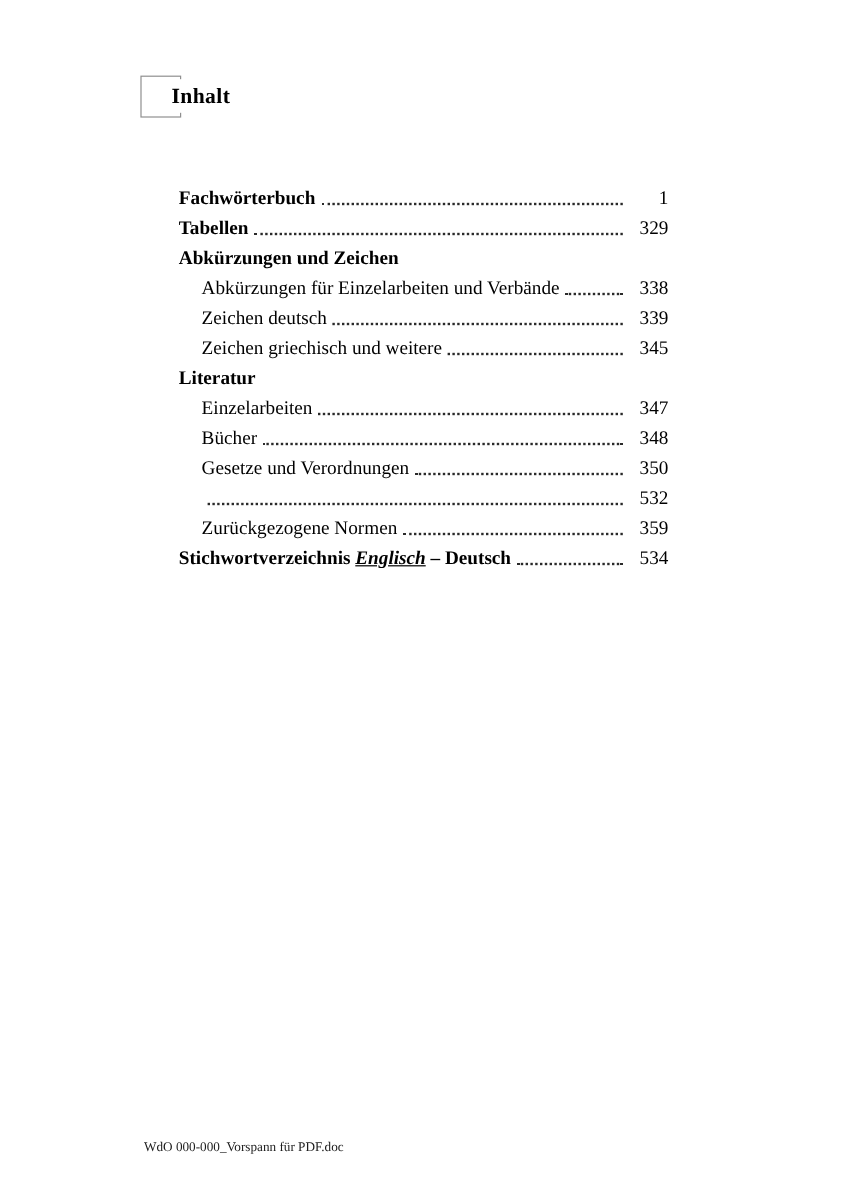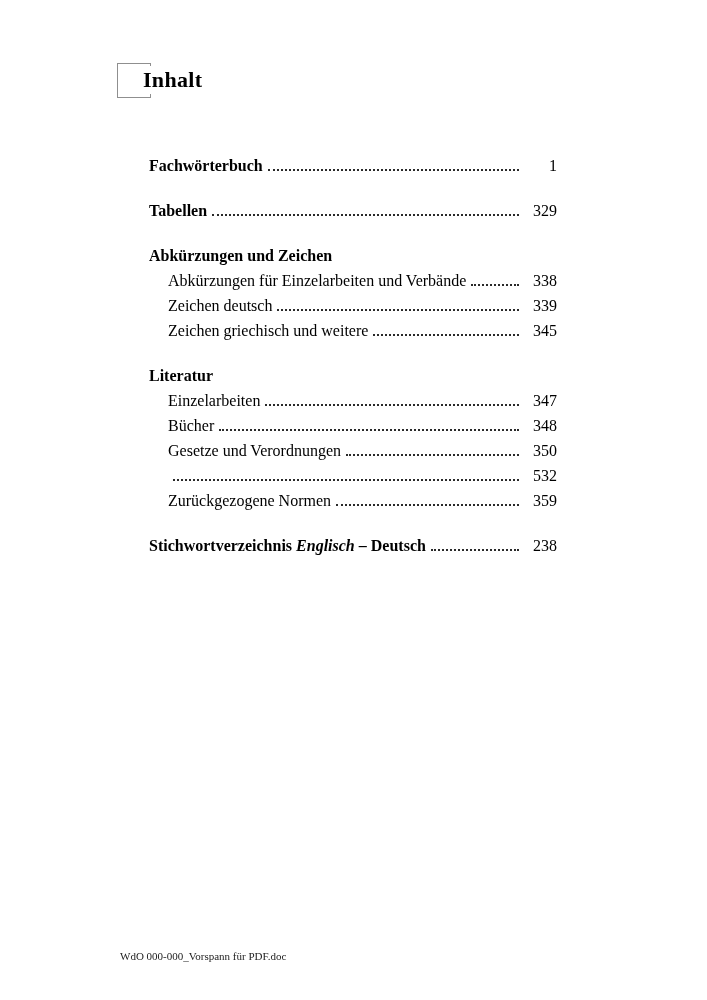--- a/index.html
+++ b/index.html
@@ -34,21 +34,21 @@
     width: 32px;
     height: 33px;
     border: 1px solid #8f8f8f;
     background: #ffffff;
   }
   .page-title {
     position: absolute;
     left: 143px;
     top: 66px;
     margin: 0;
-    font-size: 22px;
+    font-size: 18px;
     font-weight: bold;
     line-height: 28px;
     background: #ffffff;
     padding-right: 4px;
     letter-spacing: 0.3px;
   }
   
   .toc {
     position: absolute;
     left: 149px;
@@ -56,25 +56,25 @@
     width: 408px;
   }
   .toc-row {
     display: flex;
     align-items: flex-start;
     font-size: 16px;
     line-height: 17px;
     margin-top: 8px;
     white-space: nowrap;
   }
-  .toc-row.level-0 { margin-top: 28px; }
+  .toc-row.level-0 { margin-top: 8px; }
   .toc-row:first-child { margin-top: 0; }
   .toc-row.level-1 { padding-left: 19px; }
   .toc-row.bold .toc-label { font-weight: bold; }
-  .toc-label .italic { font-style: italic; }
+  .toc-label .italic { font-style: italic; text-decoration: underline; }
   .leader {
     flex: 1 1 auto;
     align-self: flex-end;
     border-bottom: 2px dotted #2a2a2a;
     margin: 0 10px 3px 5px;
     min-width: 10px;
   }
   .toc-page {
     flex: 0 0 auto;
     min-width: 28px;
@@ -153,19 +153,19 @@
         <span class="toc-page">532</span>
       </div>
       <div class="toc-row level-1">
         <span class="toc-label"><span>Zurückgezogene Normen</span></span>
         <span class="leader"></span>
         <span class="toc-page">359</span>
       </div>
       <div class="toc-row level-0 bold">
         <span class="toc-label"><span>Stichwortverzeichnis </span><span class="italic">Englisch</span><span> – Deutsch</span></span>
         <span class="leader"></span>
-        <span class="toc-page">238</span>
+        <span class="toc-page">534</span>
       </div>
     </div>
 
   <div class="footer-text">WdO 000-000_Vorspann für PDF.doc</div>
 
 </div>
 
 </body></html>

